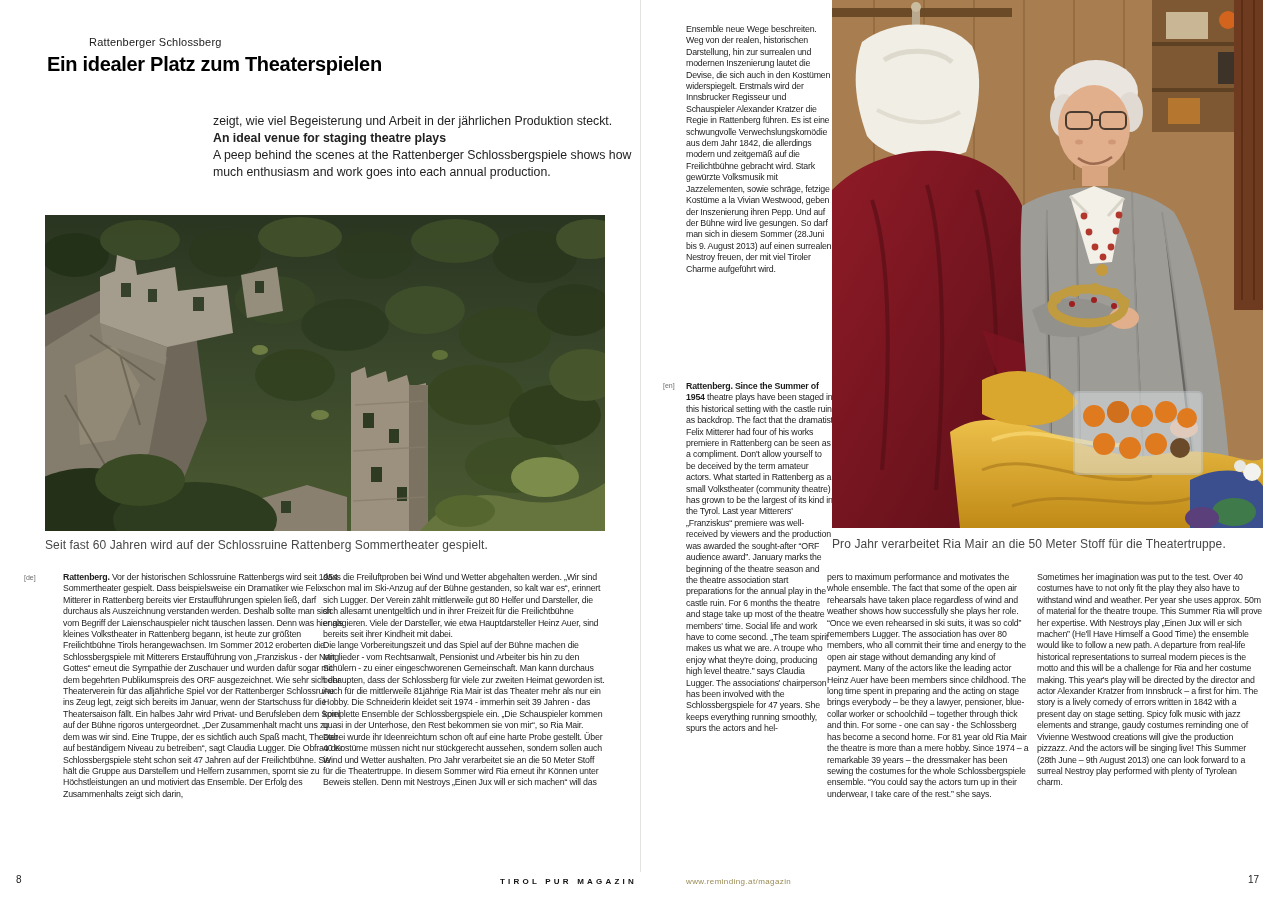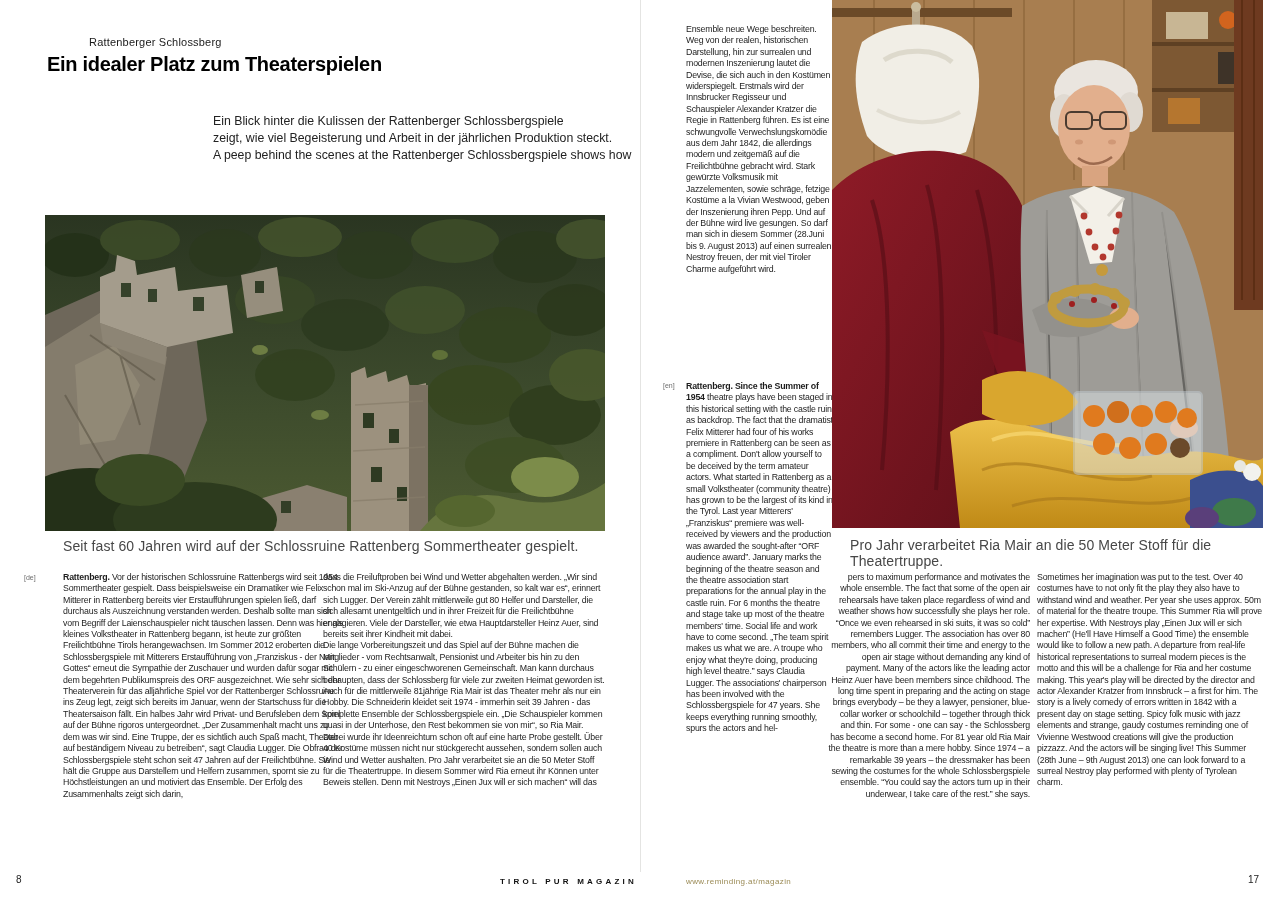--- a/index.html
+++ b/index.html
@@ -7,42 +7,43 @@
     width:1280px;height:905px;position:relative;background:#ffffff;
     font-family:"Liberation Sans", sans-serif;color:#1c1c1c;overflow:hidden;
   }
   .abs{position:absolute;}
   .center-rule{left:640px;top:0;width:1px;height:872px;background:#e4e4e2;}
   .kicker{left:57px;top:36px;font-size:11px;letter-spacing:0.2px;color:#1a1a1a;margin-left:32px;}
   .title{left:47px;top:53px;font-size:20px;font-weight:bold;letter-spacing:-0.3px;color:#000;}
   .intro{left:213px;top:113px;width:430px;font-size:12.3px;line-height:17px;color:#222;}
   .intro .b{font-weight:bold;}
   .photo-box{overflow:hidden;}
-  .caption{font-size:14px;color:#474747;letter-spacing:0.1px;margin-left:18px;}
+  .caption{font-size:12px;color:#474747;letter-spacing:0.1px;}
   .body-col{font-size:8.8px;line-height:11.4px;letter-spacing:-0.2px;color:#1d1d1d;overflow:hidden;}
   .body-col p{margin:0;}
   .body-col p + p{margin-top:0;}
   .lead{font-weight:bold;}
   .lang-marker{font-size:7px;color:#6d6d6d;letter-spacing:0;}
   .pn{font-size:10px;color:#222;}
   .footer-mag{font-size:8px;font-weight:bold;letter-spacing:3.2px;color:#111;}
   .footer-url{font-size:8px;color:#9a8a55;letter-spacing:0.4px;}
 </style>
 </head>
 <body>
 
 <div class="abs center-rule"></div>
 
 <div class="abs kicker">Rattenberger Schlossberg</div>
 <div class="abs title">Ein idealer Platz zum Theaterspielen</div>
 
 <div class="abs intro">
-  <div>Ein Blick hinter die Kulissen der Rattenberger Schlossbergspiele</div>
   <div>zeigt, wie viel Begeisterung und Arbeit in der jährlichen Produktion steckt.</div>
+  <div class="b">An ideal venue for staging theatre plays</div>
   <div>A peep behind the scenes at the Rattenberger Schlossbergspiele shows how</div>
+  <div>much enthusiasm and work goes into each annual production.</div>
 </div>
 
 <div class="abs photo-box" style="left:45px;top:215px;width:560px;height:316px;">
   <svg width="560" height="316" viewBox="0 0 560 316">
     <defs>
       <linearGradient id="forest" x1="0" y1="0" x2="0" y2="1">
         <stop offset="0" stop-color="#2a3521"></stop>
           <stop offset="0.55" stop-color="#3c4a2c"></stop>
           <stop offset="1" stop-color="#4c5a31"></stop>
       </linearGradient>
@@ -238,21 +239,21 @@
 
     <path d="M358,480 C390,464 420,470 431,486 L431,528 L358,528 Z" fill="#3b4f8e"></path>
     <ellipse cx="402" cy="512" rx="22" ry="14" fill="#3f7a4a"></ellipse>
     <ellipse cx="370" cy="518" rx="17" ry="11" fill="#5a3f7a"></ellipse>
     <circle cx="420" cy="472" r="9" fill="#f2f2ee"></circle>
       <circle cx="408" cy="466" r="6" fill="#e8e8e2"></circle>
   </svg>
 </div>
 <div class="abs caption" style="left:832px;top:537px;">Pro Jahr verarbeitet Ria Mair an die 50 Meter Stoff für die Theatertruppe.</div>
 
-<div class="abs body-col" style="left:827px;top:572px;width:203px;height:294px;text-align:right;">
+<div class="abs body-col" style="left:827px;top:572px;width:203px;height:294px;">
   <p>pers to maximum performance and motivates the whole ensemble. The fact that some of the open air rehearsals have taken place regardless of wind and weather shows how successfully she plays her role. “Once we even rehearsed in ski suits, it was so cold” remembers Lugger. The association has over 80 members, who all commit their time and energy to the open air stage without demanding any kind of payment. Many of the actors like the leading actor Heinz Auer have been members since childhood. The long time spent in preparing and the acting on stage brings everybody – be they a lawyer, pensioner, blue-collar worker or schoolchild – together through thick and thin. For some - one can say - the Schlossberg has become a second home. For 81 year old Ria Mair the theatre is more than a mere hobby. Since 1974 – a remarkable 39 years – the dressmaker has been sewing the costumes for the whole Schlossbergspiele ensemble. “You could say the actors turn up in their underwear, I take care of the rest.” she says.</p>
 </div>
 <div class="abs body-col" style="left:1037px;top:572px;width:226px;height:294px;">
   <p>Sometimes her imagination was put to the test. Over 40 costumes have to not only fit the play they also have to withstand wind and weather. Per year she uses approx. 50m of material for the theatre troupe. This Summer Ria will prove her expertise. With Nestroys play „Einen Jux will er sich machen” (He'll Have Himself a Good Time) the ensemble would like to follow a new path. A departure from real-life historical representations to surreal modern pieces is the motto and this will be a challenge for Ria and her costume making. This year's play will be directed by the director and actor Alexander Kratzer from Innsbruck – a first for him. The story is a lively comedy of errors written in 1842 with a present day on stage setting. Spicy folk music with jazz elements and strange, gaudy costumes reminding one of Vivienne Westwood creations will give the production pizzazz. And the actors will be singing live! This Summer (28th June – 9th August 2013) one can look forward to a surreal Nestroy play performed with plenty of Tyrolean charm.</p>
 </div>
 
 <div class="abs pn" style="left:16px;top:874px;">8</div>
 <div class="abs footer-mag" style="left:500px;top:877px;">TIROL PUR MAGAZIN</div>
 <div class="abs footer-url" style="left:686px;top:877px;">www.reminding.at/magazin</div>
 <div class="abs pn" style="left:1248px;top:874px;">17</div>

